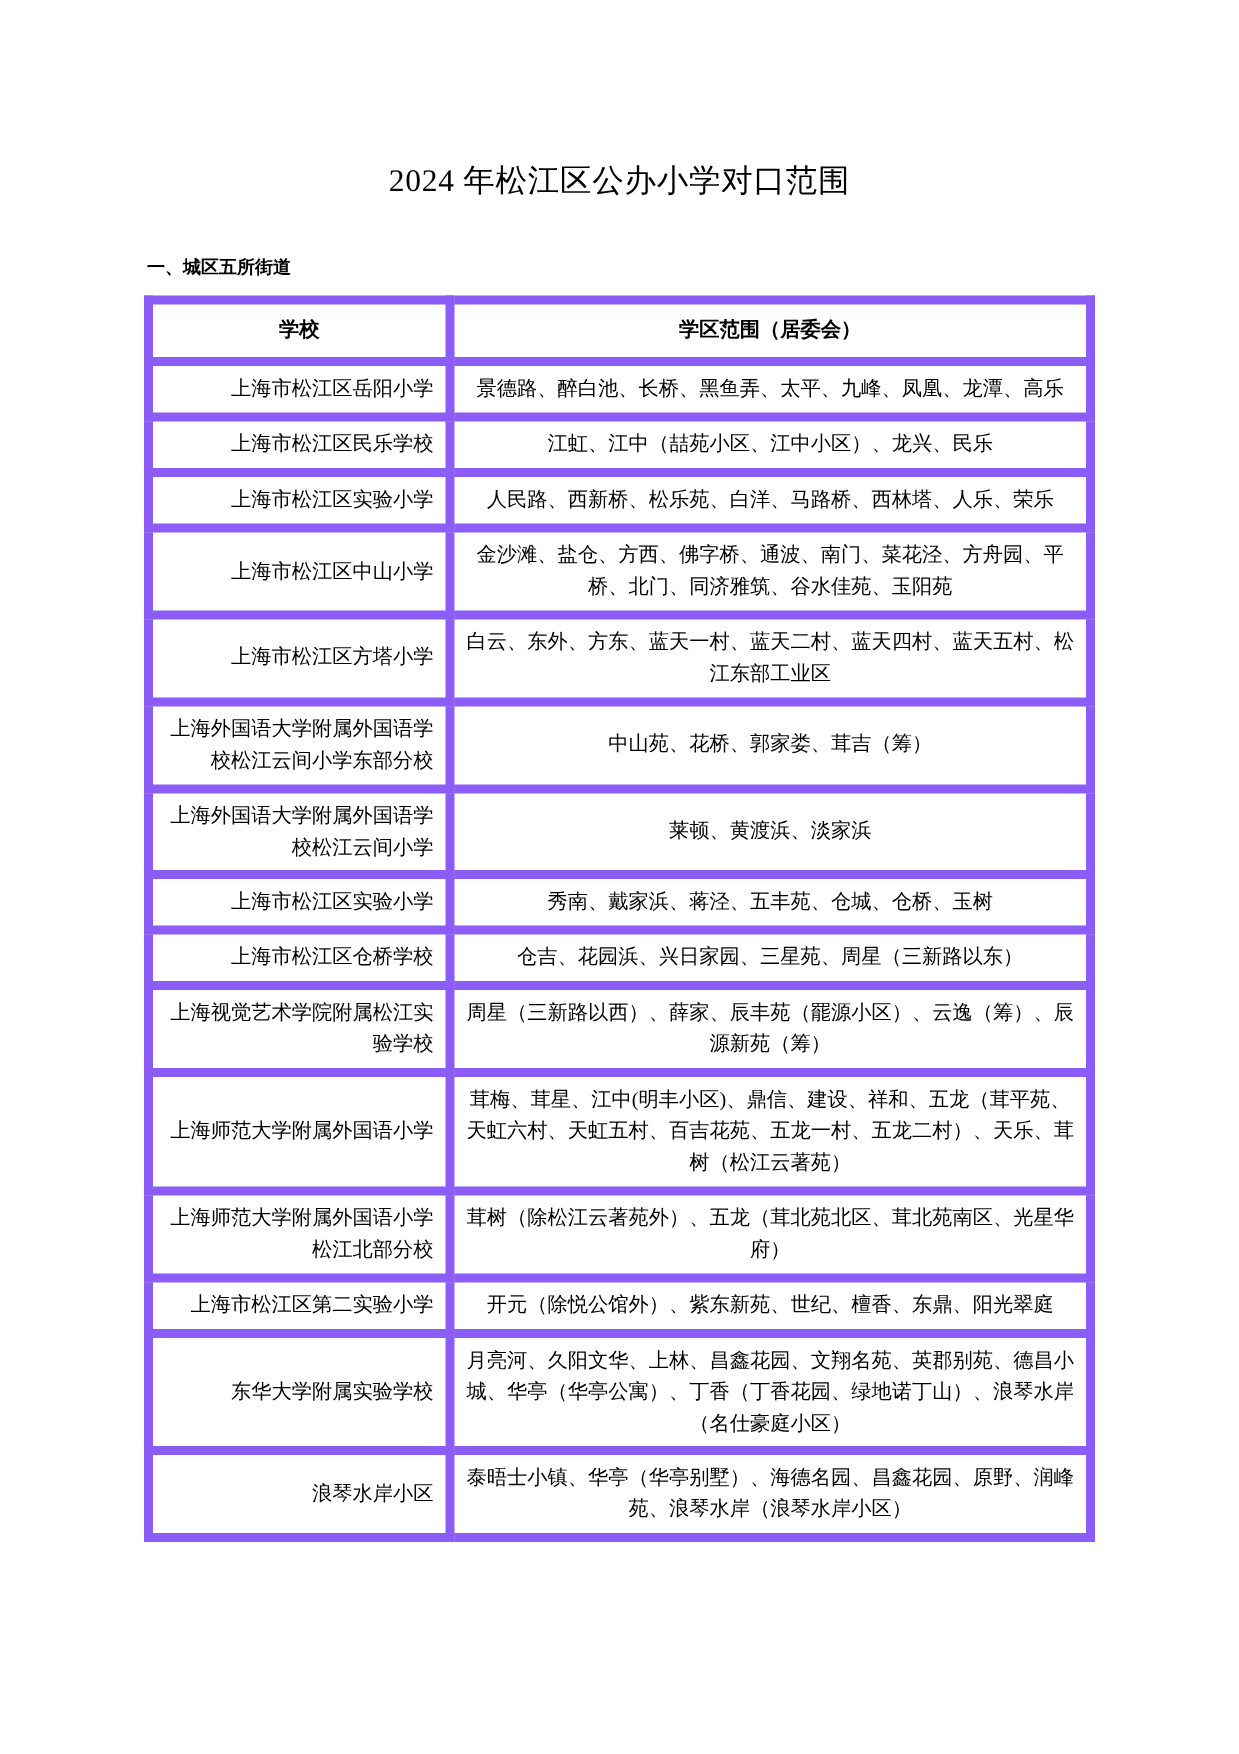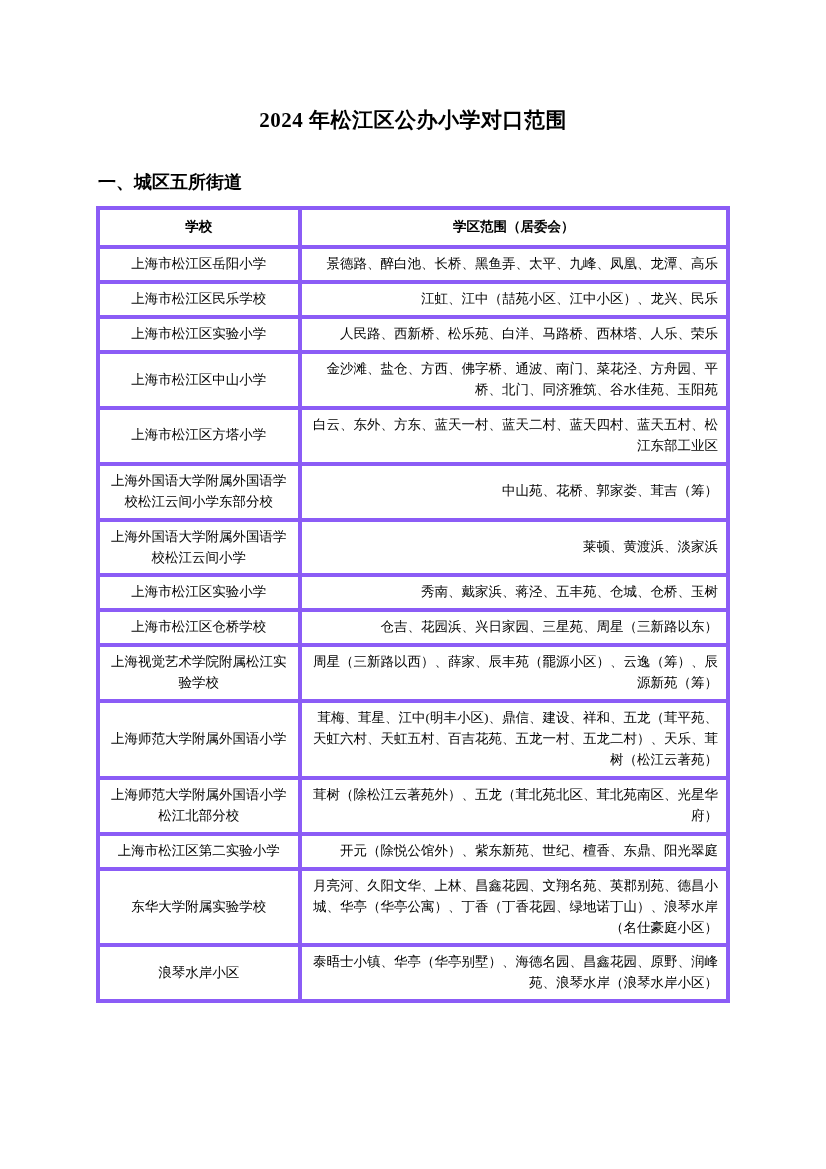--- a/index.html
+++ b/index.html
@@ -16,57 +16,57 @@
   .page {
     width: 826px;
     min-height: 1169px;
     box-sizing: border-box;
     padding: 96px 96px 60px 96px;
     background: #ffffff;
   }
   .doc-title {
     text-align: center;
     font-size: 21px;
-    font-weight: bold;
+    font-weight: normal;
     letter-spacing: 0.5px;
     margin: 10px 0 34px 0;
     line-height: 1.4;
   }
   .section-heading {
-    font-size: 18px;
+    font-size: 12px;
     font-weight: bold;
     margin: 0 0 10px 2px;
     line-height: 1.5;
   }
   table.zone-table {
     border-collapse: collapse;
     width: 100%;
     table-layout: fixed;
   }
   table.zone-table th,
   table.zone-table td {
-    border: 4px solid #8b5cf6;
+    border: 6px solid #8b5cf6;
     vertical-align: middle;
     font-size: 13.5px;
     line-height: 1.55;
     padding: 5px 8px;
   }
   table.zone-table th {
     text-align: center;
     font-weight: bold;
     padding: 7px 8px;
   }
   col.col-school { width: 32%; }
   col.col-range  { width: 68%; }
   td.school {
+    text-align: right;
+    padding-left: 10px;
+  }
+  td.range {
     text-align: center;
-    padding-left: 10px;
-  }
-  td.range {
-    text-align: right;
     padding-left: 10px;
     padding-right: 10px;
   }
   .cell-text {
     display: block;
     white-space: pre-wrap;
     word-break: break-all;
   }
 </style>
 </head>

